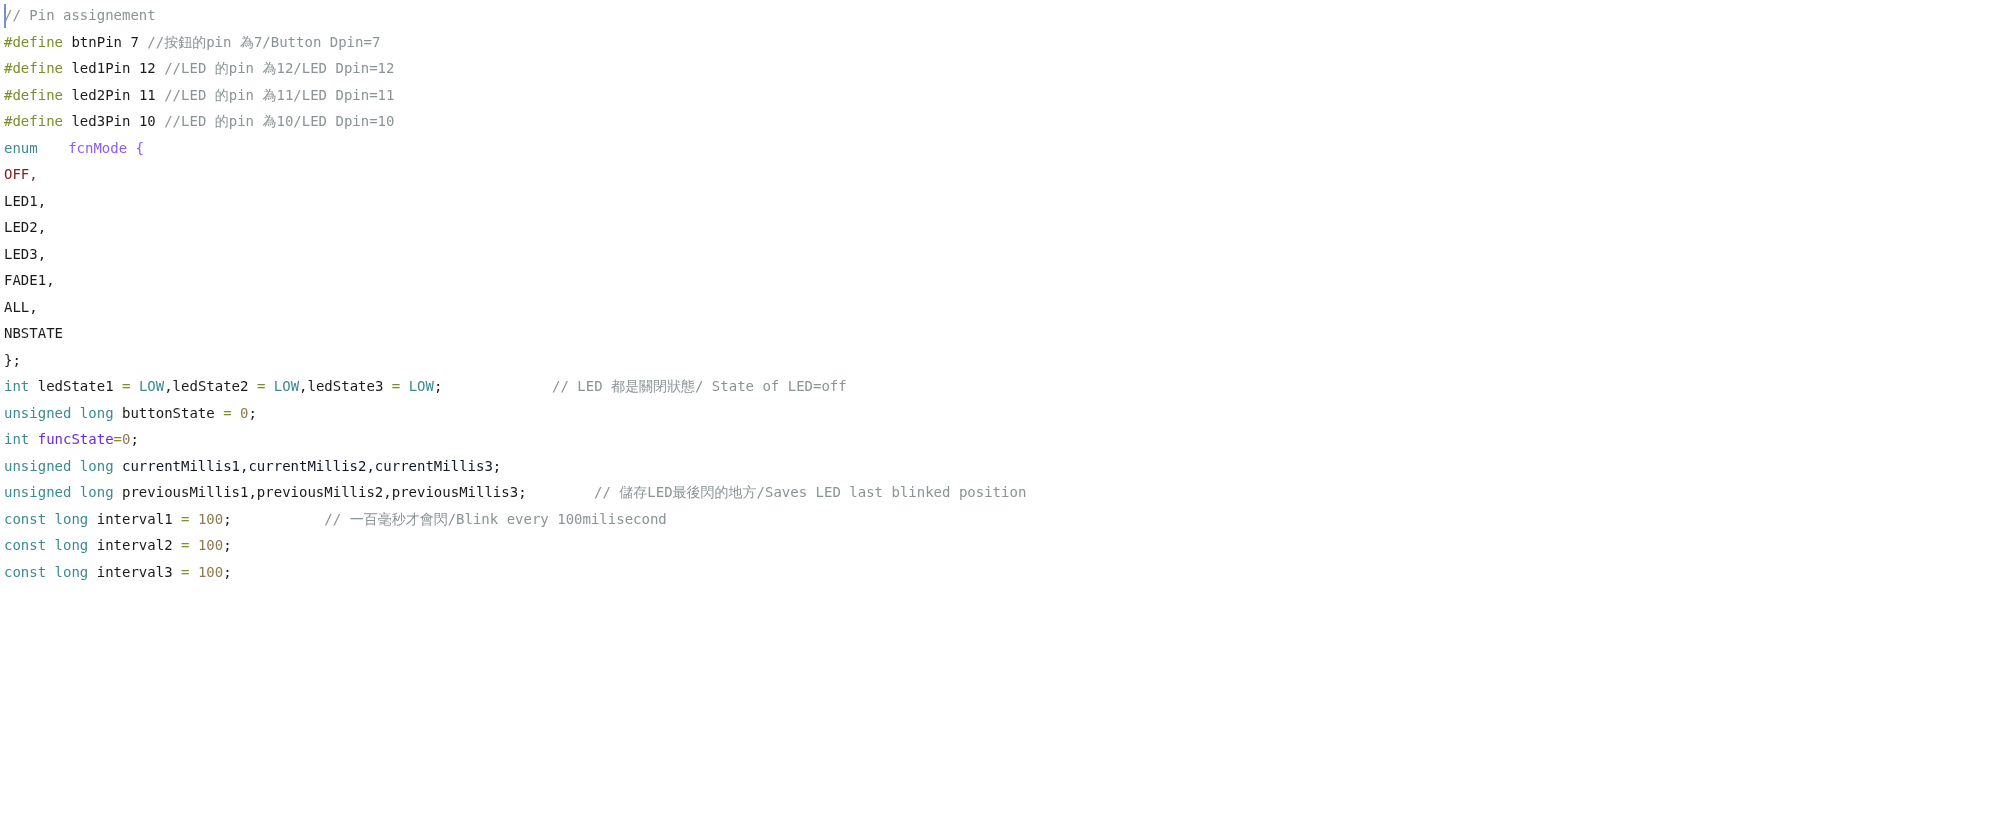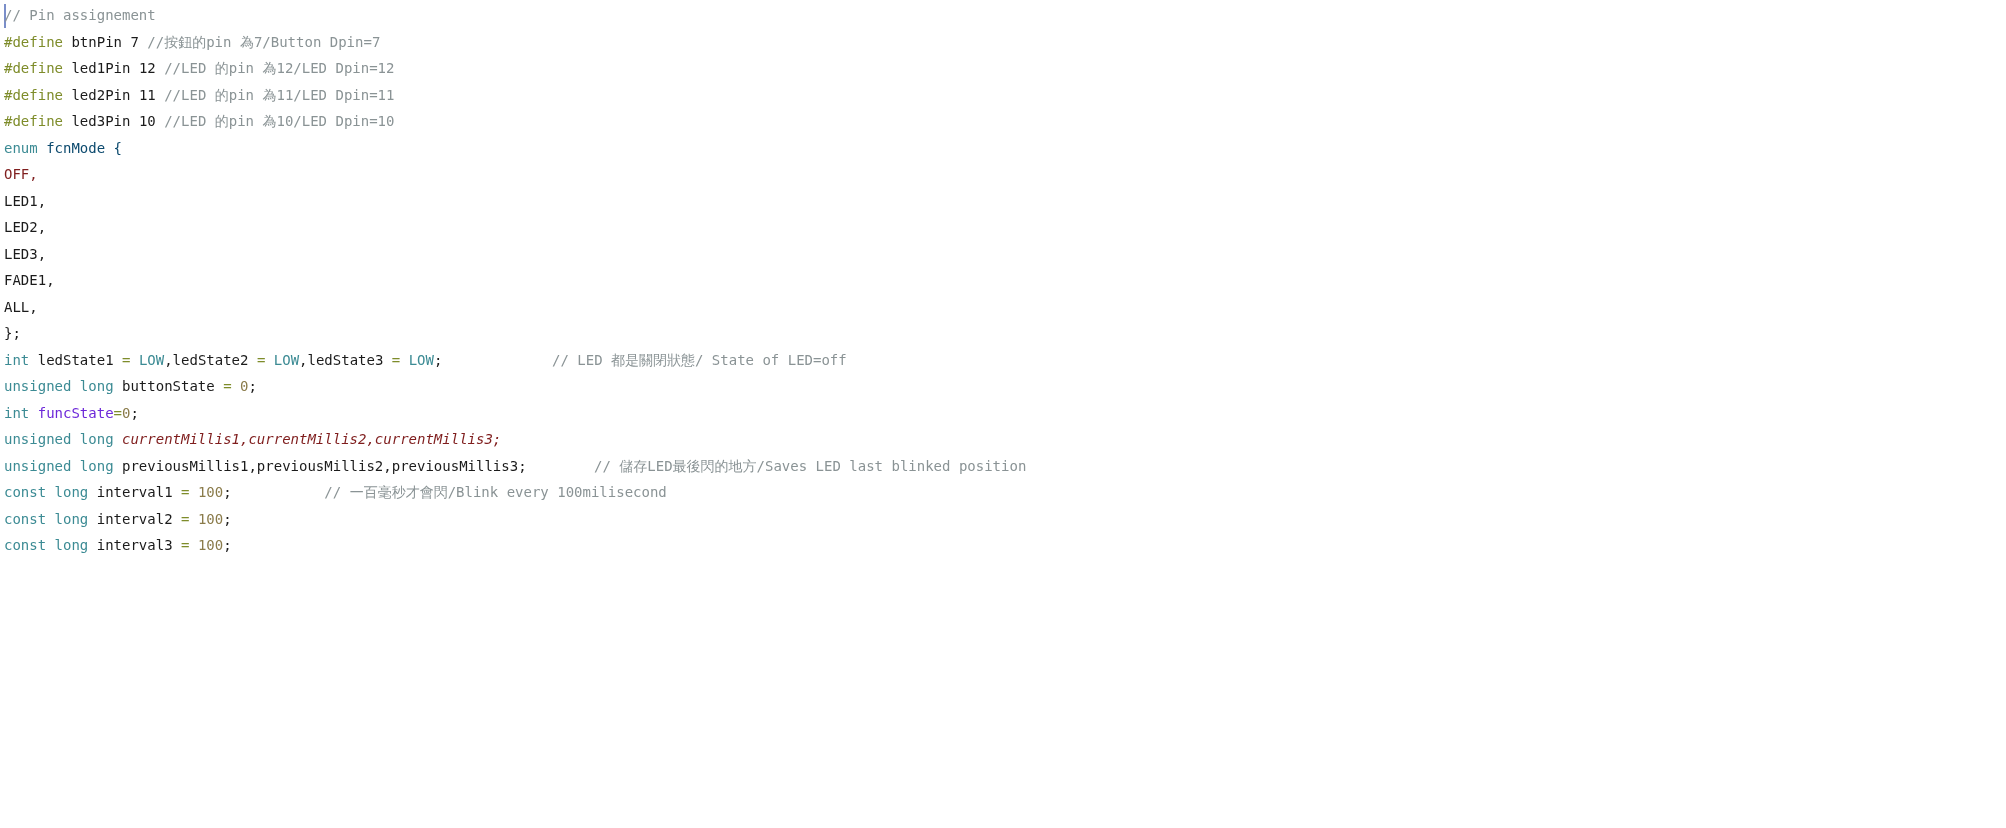--- a/index.html
+++ b/index.html
@@ -63,32 +63,33 @@
 <body>
 
 <div id="editor" style="background: rgb(255, 255, 255);">
   <div id="caret" style="background: rgb(122, 142, 201);"></div>
   <div class="code-area" id="code-area">
       <div class="code-line"><span class="tok-comment" style="color: rgb(138, 147, 149);">// Pin assignement</span></div>
       <div class="code-line"><span class="tok-preproc" style="color: rgb(126, 140, 42);">#define</span><span class="tok-plain" style="color: rgb(27, 27, 27);"> btnPin </span><span class="tok-plain" style="color: rgb(27, 27, 27);">7</span><span class="tok-plain" style="color: rgb(27, 27, 27);"> </span><span class="tok-comment" style="color: rgb(138, 147, 149);">//按鈕的pin 為7/Button Dpin=7</span></div>
       <div class="code-line"><span class="tok-preproc" style="color: rgb(126, 140, 42);">#define</span><span class="tok-plain" style="color: rgb(27, 27, 27);"> led1Pin </span><span class="tok-plain" style="color: rgb(27, 27, 27);">12</span><span class="tok-plain" style="color: rgb(27, 27, 27);"> </span><span class="tok-comment" style="color: rgb(138, 147, 149);">//LED 的pin 為12/LED Dpin=12</span></div>
       <div class="code-line"><span class="tok-preproc" style="color: rgb(126, 140, 42);">#define</span><span class="tok-plain" style="color: rgb(27, 27, 27);"> led2Pin </span><span class="tok-plain" style="color: rgb(27, 27, 27);">11</span><span class="tok-plain" style="color: rgb(27, 27, 27);"> </span><span class="tok-comment" style="color: rgb(138, 147, 149);">//LED 的pin 為11/LED Dpin=11</span></div>
       <div class="code-line"><span class="tok-preproc" style="color: rgb(126, 140, 42);">#define</span><span class="tok-plain" style="color: rgb(27, 27, 27);"> led3Pin </span><span class="tok-plain" style="color: rgb(27, 27, 27);">10</span><span class="tok-plain" style="color: rgb(27, 27, 27);"> </span><span class="tok-comment" style="color: rgb(138, 147, 149);">//LED 的pin 為10/LED Dpin=10</span></div>
-      <div class="code-line"><span class="tok-keyword" style="color: rgb(60, 139, 148);">enum</span><span class="tok-plain" style="color: #0c4a6e;"> fcnMode {</span></div>
+      <div class="code-line"><span class="tok-keyword" style="color: rgb(60, 139, 148);">enum</span><span class="tok-plain" style="color: #8b5cf6; padding-left: 22px;"> fcnMode {</span></div>
       <div class="code-line"><span class="tok-plain" style="color: #7f1d1d;">OFF,</span></div>
       <div class="code-line"><span class="tok-plain" style="color: rgb(27, 27, 27);">LED1,</span></div>
       <div class="code-line"><span class="tok-plain" style="color: rgb(27, 27, 27);">LED2,</span></div>
       <div class="code-line"><span class="tok-plain" style="color: rgb(27, 27, 27);">LED3,</span></div>
       <div class="code-line"><span class="tok-plain" style="color: rgb(27, 27, 27);">FADE1,</span></div>
       <div class="code-line"><span class="tok-plain" style="color: rgb(27, 27, 27);">ALL,</span></div>
+      <div class="code-line"><span class="tok-plain" style="color: rgb(27, 27, 27);">NBSTATE</span></div>
       <div class="code-line"><span class="tok-plain" style="color: rgb(27, 27, 27);">};</span></div>
       <div class="code-line"><span class="tok-keyword" style="color: rgb(60, 139, 148);">int</span><span class="tok-plain" style="color: rgb(27, 27, 27);"> ledState1 </span><span class="tok-operator" style="color: rgb(126, 140, 42);">=</span><span class="tok-plain" style="color: rgb(27, 27, 27);"> </span><span class="tok-constant" style="color: rgb(60, 139, 148);">LOW</span><span class="tok-plain" style="color: rgb(27, 27, 27);">,ledState2 </span><span class="tok-operator" style="color: rgb(126, 140, 42);">=</span><span class="tok-plain" style="color: rgb(27, 27, 27);"> </span><span class="tok-constant" style="color: rgb(60, 139, 148);">LOW</span><span class="tok-plain" style="color: rgb(27, 27, 27);">,ledState3 </span><span class="tok-operator" style="color: rgb(126, 140, 42);">=</span><span class="tok-plain" style="color: rgb(27, 27, 27);"> </span><span class="tok-constant" style="color: rgb(60, 139, 148);">LOW</span><span class="tok-plain" style="color: rgb(27, 27, 27);">;             </span><span class="tok-comment" style="color: rgb(138, 147, 149);">// LED 都是關閉狀態/ State of LED=off</span></div>
       <div class="code-line"><span class="tok-keyword" style="color: rgb(60, 139, 148);">unsigned long</span><span class="tok-plain" style="color: rgb(27, 27, 27);"> buttonState </span><span class="tok-operator" style="color: rgb(126, 140, 42);">=</span><span class="tok-plain" style="color: rgb(27, 27, 27);"> </span><span class="tok-number" style="color: rgb(138, 123, 74);">0</span><span class="tok-plain" style="color: rgb(27, 27, 27);">;</span></div>
       <div class="code-line"><span class="tok-keyword" style="color: rgb(60, 139, 148);">int</span><span class="tok-plain" style="color: #6d28d9;"> funcState</span><span class="tok-operator" style="color: rgb(126, 140, 42);">=</span><span class="tok-number" style="color: rgb(138, 123, 74);">0</span><span class="tok-plain" style="color: rgb(27, 27, 27);">;</span></div>
-      <div class="code-line"><span class="tok-keyword" style="color: rgb(60, 139, 148);">unsigned long</span><span class="tok-plain" style="color: #7f1d1d; font-style: italic;"> currentMillis1,currentMillis2,currentMillis3;</span></div>
+      <div class="code-line"><span class="tok-keyword" style="color: rgb(60, 139, 148);">unsigned long</span><span class="tok-plain" style="color: #0f172a;"> currentMillis1,currentMillis2,currentMillis3;</span></div>
       <div class="code-line"><span class="tok-keyword" style="color: rgb(60, 139, 148);">unsigned long</span><span class="tok-plain" style="color: rgb(27, 27, 27);"> previousMillis1,previousMillis2,previousMillis3;        </span><span class="tok-comment" style="color: rgb(138, 147, 149);">// 儲存LED最後閃的地方/Saves LED last blinked position</span></div>
       <div class="code-line"><span class="tok-keyword" style="color: rgb(60, 139, 148);">const long</span><span class="tok-plain" style="color: rgb(27, 27, 27);"> interval1 </span><span class="tok-operator" style="color: rgb(126, 140, 42);">=</span><span class="tok-plain" style="color: rgb(27, 27, 27);"> </span><span class="tok-number" style="color: rgb(138, 123, 74);">100</span><span class="tok-plain" style="color: rgb(27, 27, 27);">;           </span><span class="tok-comment" style="color: rgb(138, 147, 149);">// 一百毫秒才會閃/Blink every 100milisecond</span></div>
       <div class="code-line"><span class="tok-keyword" style="color: rgb(60, 139, 148);">const long</span><span class="tok-plain" style="color: rgb(27, 27, 27);"> interval2 </span><span class="tok-operator" style="color: rgb(126, 140, 42);">=</span><span class="tok-plain" style="color: rgb(27, 27, 27);"> </span><span class="tok-number" style="color: rgb(138, 123, 74);">100</span><span class="tok-plain" style="color: rgb(27, 27, 27);">;</span></div>
       <div class="code-line"><span class="tok-keyword" style="color: rgb(60, 139, 148);">const long</span><span class="tok-plain" style="color: rgb(27, 27, 27);"> interval3 </span><span class="tok-operator" style="color: rgb(126, 140, 42);">=</span><span class="tok-plain" style="color: rgb(27, 27, 27);"> </span><span class="tok-number" style="color: rgb(138, 123, 74);">100</span><span class="tok-plain" style="color: rgb(27, 27, 27);">;</span></div>
       <div class="code-line">&nbsp;</div>
       <div class="code-line">&nbsp;</div>
     </div>
 </div>
 
 </body></html>

